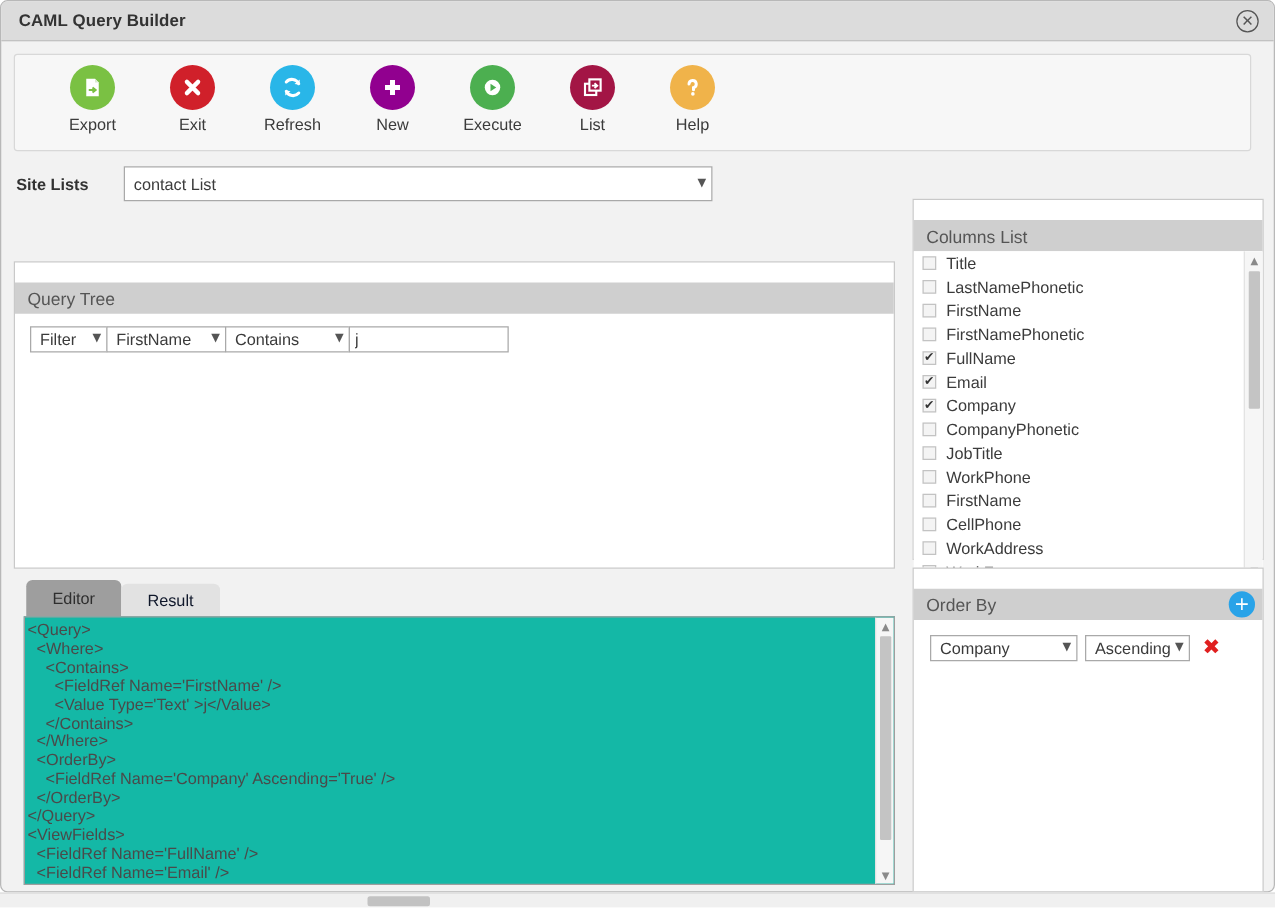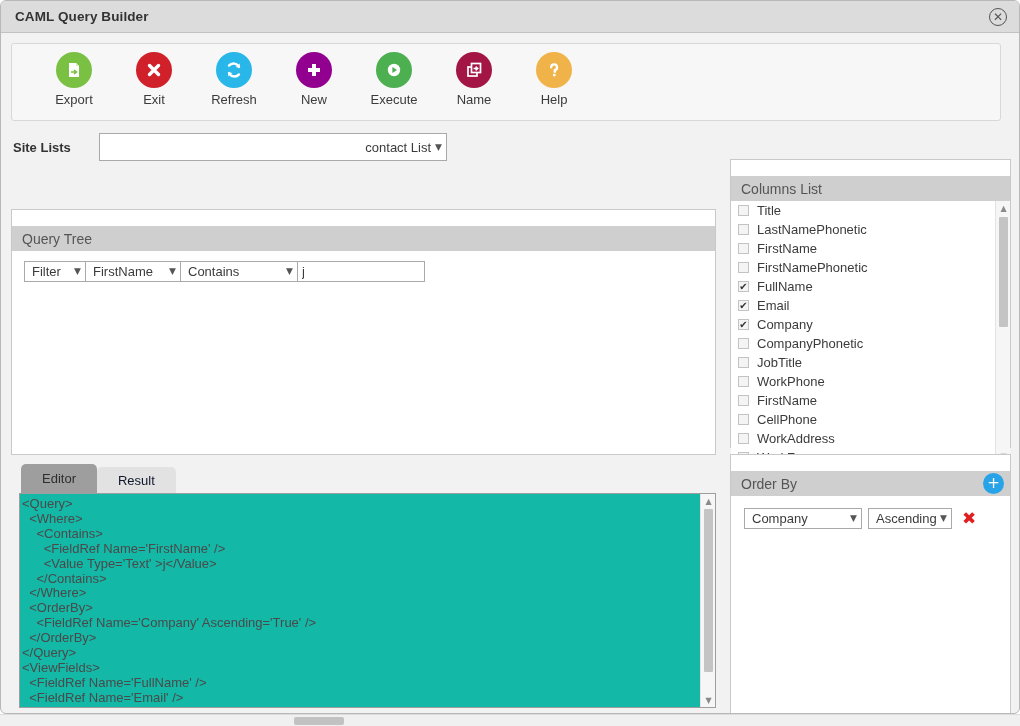--- a/index.html
+++ b/index.html
@@ -134,24 +134,23 @@
   }
   .select-box .sel-text { flex: 1; overflow: hidden; }
   .caret {
     font-size: 9px;
     color: #555;
     margin-left: 4px;
     line-height: 1;
     font-family: "DejaVu Sans", sans-serif;
   }
   #sitelist-select {
-    width: 348px;
+    width: 471px;
     height: 28px;
     margin-left: 14px;
-    text-align: right;
   }
 
   
   .panel {
     background: #ffffff;
     border: 1px solid #c9c9c9;
     box-sizing: border-box;
   }
   .panel-header {
     height: 25px;
@@ -169,21 +168,21 @@
   #querytree-panel {
     position: absolute;
     left: 10px; top: 176px;
     width: 705px;
     height: 246px;
   }
   #querytree-body { padding: 10px 0 0 12px; }
   .filter-row { display: flex; align-items: center; }
   #f-filter   { width: 62px;  height: 21px; }
   #f-field    { width: 96px;  height: 21px; margin-left: -1px; }
-  #f-operator { width: 118px; height: 21px; margin-left: -1px; gap: 16px; }
+  #f-operator { width: 100px; height: 21px; margin-left: -1px; gap: 16px; }
   #f-value {
     width: 128px; height: 21px;
     margin-left: -1px;
     box-sizing: border-box;
     border: 1px solid #a9a9a9;
     background: #fff;
     font-family: "Liberation Sans", sans-serif;
     font-size: 13px;
     color: #3b3b3b;
     padding: 0 4px;
@@ -415,21 +414,21 @@
       </div>
 
       <div class="tool-btn">
         <div class="tool-icon" style="background:#a31545">
           <svg width="22" height="22" viewBox="0 0 22 22" aria-hidden="true">
             <rect x="5" y="8" width="9" height="9" fill="none" stroke="#ffffff" stroke-width="1.7"></rect>
             <rect x="8.5" y="4.5" width="9" height="9" fill="#a31545" stroke="#ffffff" stroke-width="1.7"></rect>
             <path d="M10.5 9.5 h4 M12.6 7.6 l2.2 1.9 l-2.2 1.9" stroke="#ffffff" stroke-width="1.5" fill="none"></path>
           </svg>
         </div>
-        <div class="tool-label">Name</div>
+        <div class="tool-label">List</div>
       </div>
 
       <div class="tool-btn">
         <div class="tool-icon" style="background:#f0b34a">
           <svg width="22" height="22" viewBox="0 0 22 22" aria-hidden="true">
             <path d="M8.2 8.2 a2.9 2.9 0 1 1 3.6 2.9 v1.6" stroke="#ffffff" stroke-width="2.4" fill="none" stroke-linecap="round"></path>
             <circle cx="11.3" cy="16.1" r="1.45" fill="#ffffff"></circle>
           </svg>
         </div>
         <div class="tool-label">Help</div>

